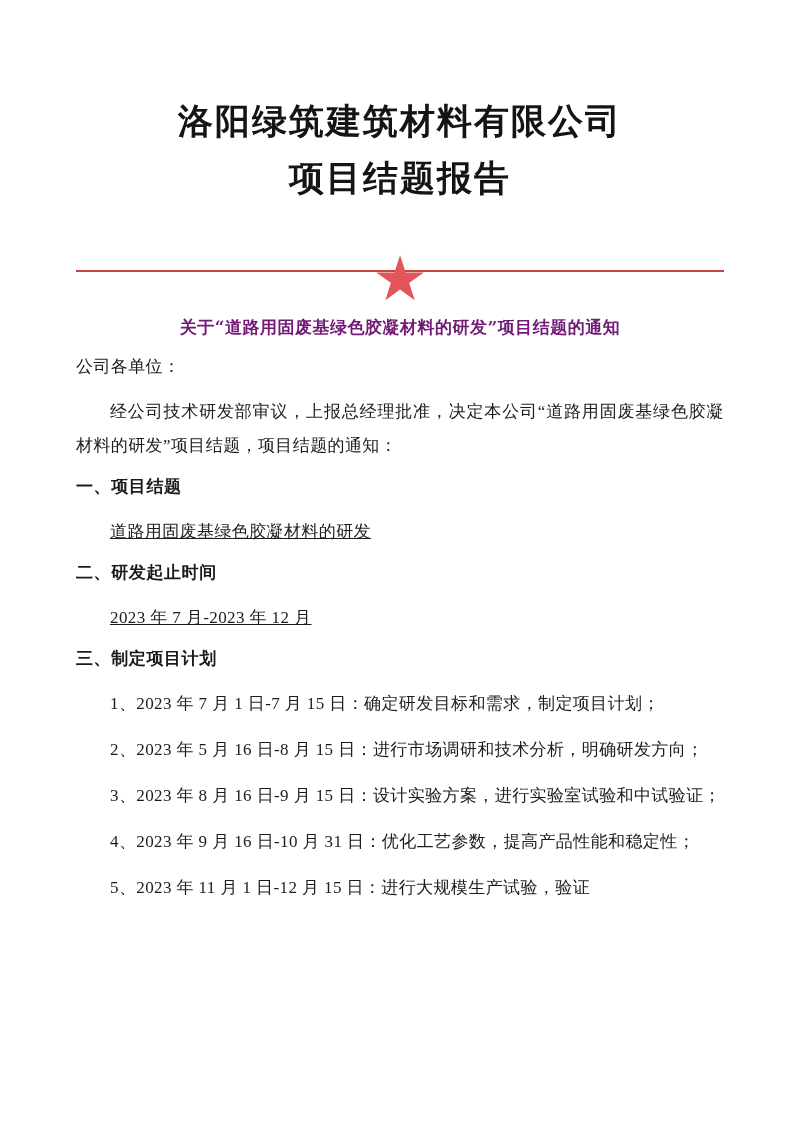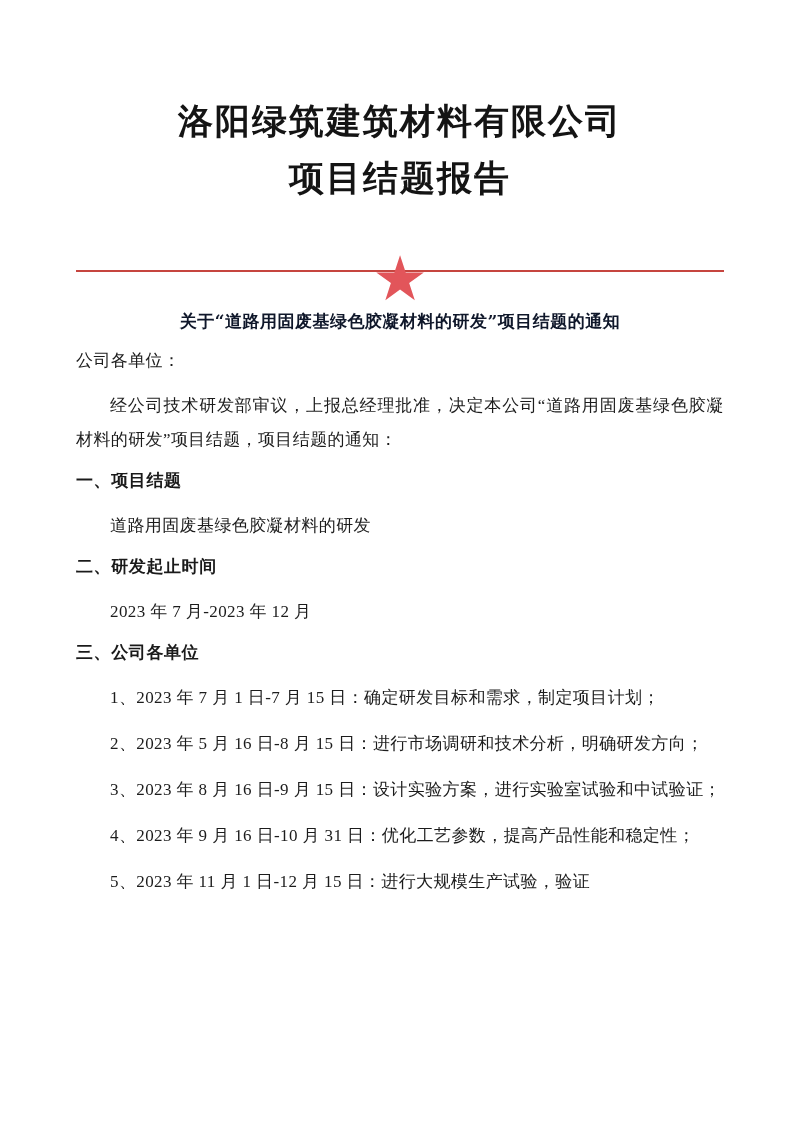--- a/index.html
+++ b/index.html
@@ -68,22 +68,22 @@
     user-select: none;
   }
 
   
   .subject {
     text-align: center;
     font-family: "DejaVu Serif", "Liberation Serif", serif;
     font-weight: bold;
     font-size: 17px;
     letter-spacing: 0.5px;
-    margin-top: 12px;
-    color: #0f172a;
+    margin-top: 18px;
+    color: #701a75;
   }
   p.para {
     font-size: 17px;
     line-height: 2.0;
     margin: 11px 0 0 0;
     letter-spacing: 0.4px;
     text-align: justify;
     color: #1c1c1c;
   }
   p.salutation {
@@ -94,20 +94,21 @@
   p.heading {
     font-family: "DejaVu Serif", "Liberation Serif", serif;
     font-weight: bold;
     font-size: 17px;
     margin-top: 12px;
     letter-spacing: 0.6px;
   }
   p.sub {
     text-indent: 2em;
     margin-top: 8px;
+    text-decoration: underline;
   }
   p.listitem {
     text-indent: 2em;
     margin-top: 12px;
   }
 </style>
 </head>
 <body>
 
 <div class="page">
@@ -127,20 +128,20 @@
   <p class="para salutation">公司各单位：</p>
 
   <p class="para indent">经公司技术研发部审议，上报总经理批准，决定本公司“道路用固废基绿色胶凝材料的研发”项目结题，项目结题的通知：</p>
 
   <p class="heading">一、项目结题</p>
   <p class="para sub">道路用固废基绿色胶凝材料的研发</p>
 
   <p class="heading">二、研发起止时间</p>
   <p class="para sub">2023 年 7 月-2023 年 12 月</p>
 
-  <p class="heading">三、公司各单位</p>
+  <p class="heading">三、制定项目计划</p>
   <p class="para listitem">1、2023 年 7 月 1 日-7 月 15 日：确定研发目标和需求，制定项目计划；</p>
   <p class="para listitem">2、2023 年 5 月 16 日-8 月 15 日：进行市场调研和技术分析，明确研发方向；</p>
   <p class="para listitem">3、2023 年 8 月 16 日-9 月 15 日：设计实验方案，进行实验室试验和中试验证；</p>
   <p class="para listitem">4、2023 年 9 月 16 日-10 月 31 日：优化工艺参数，提高产品性能和稳定性；</p>
   <p class="para listitem">5、2023 年 11 月 1 日-12 月 15 日：进行大规模生产试验，验证</p>
 
 </div>
 
 </body></html>

